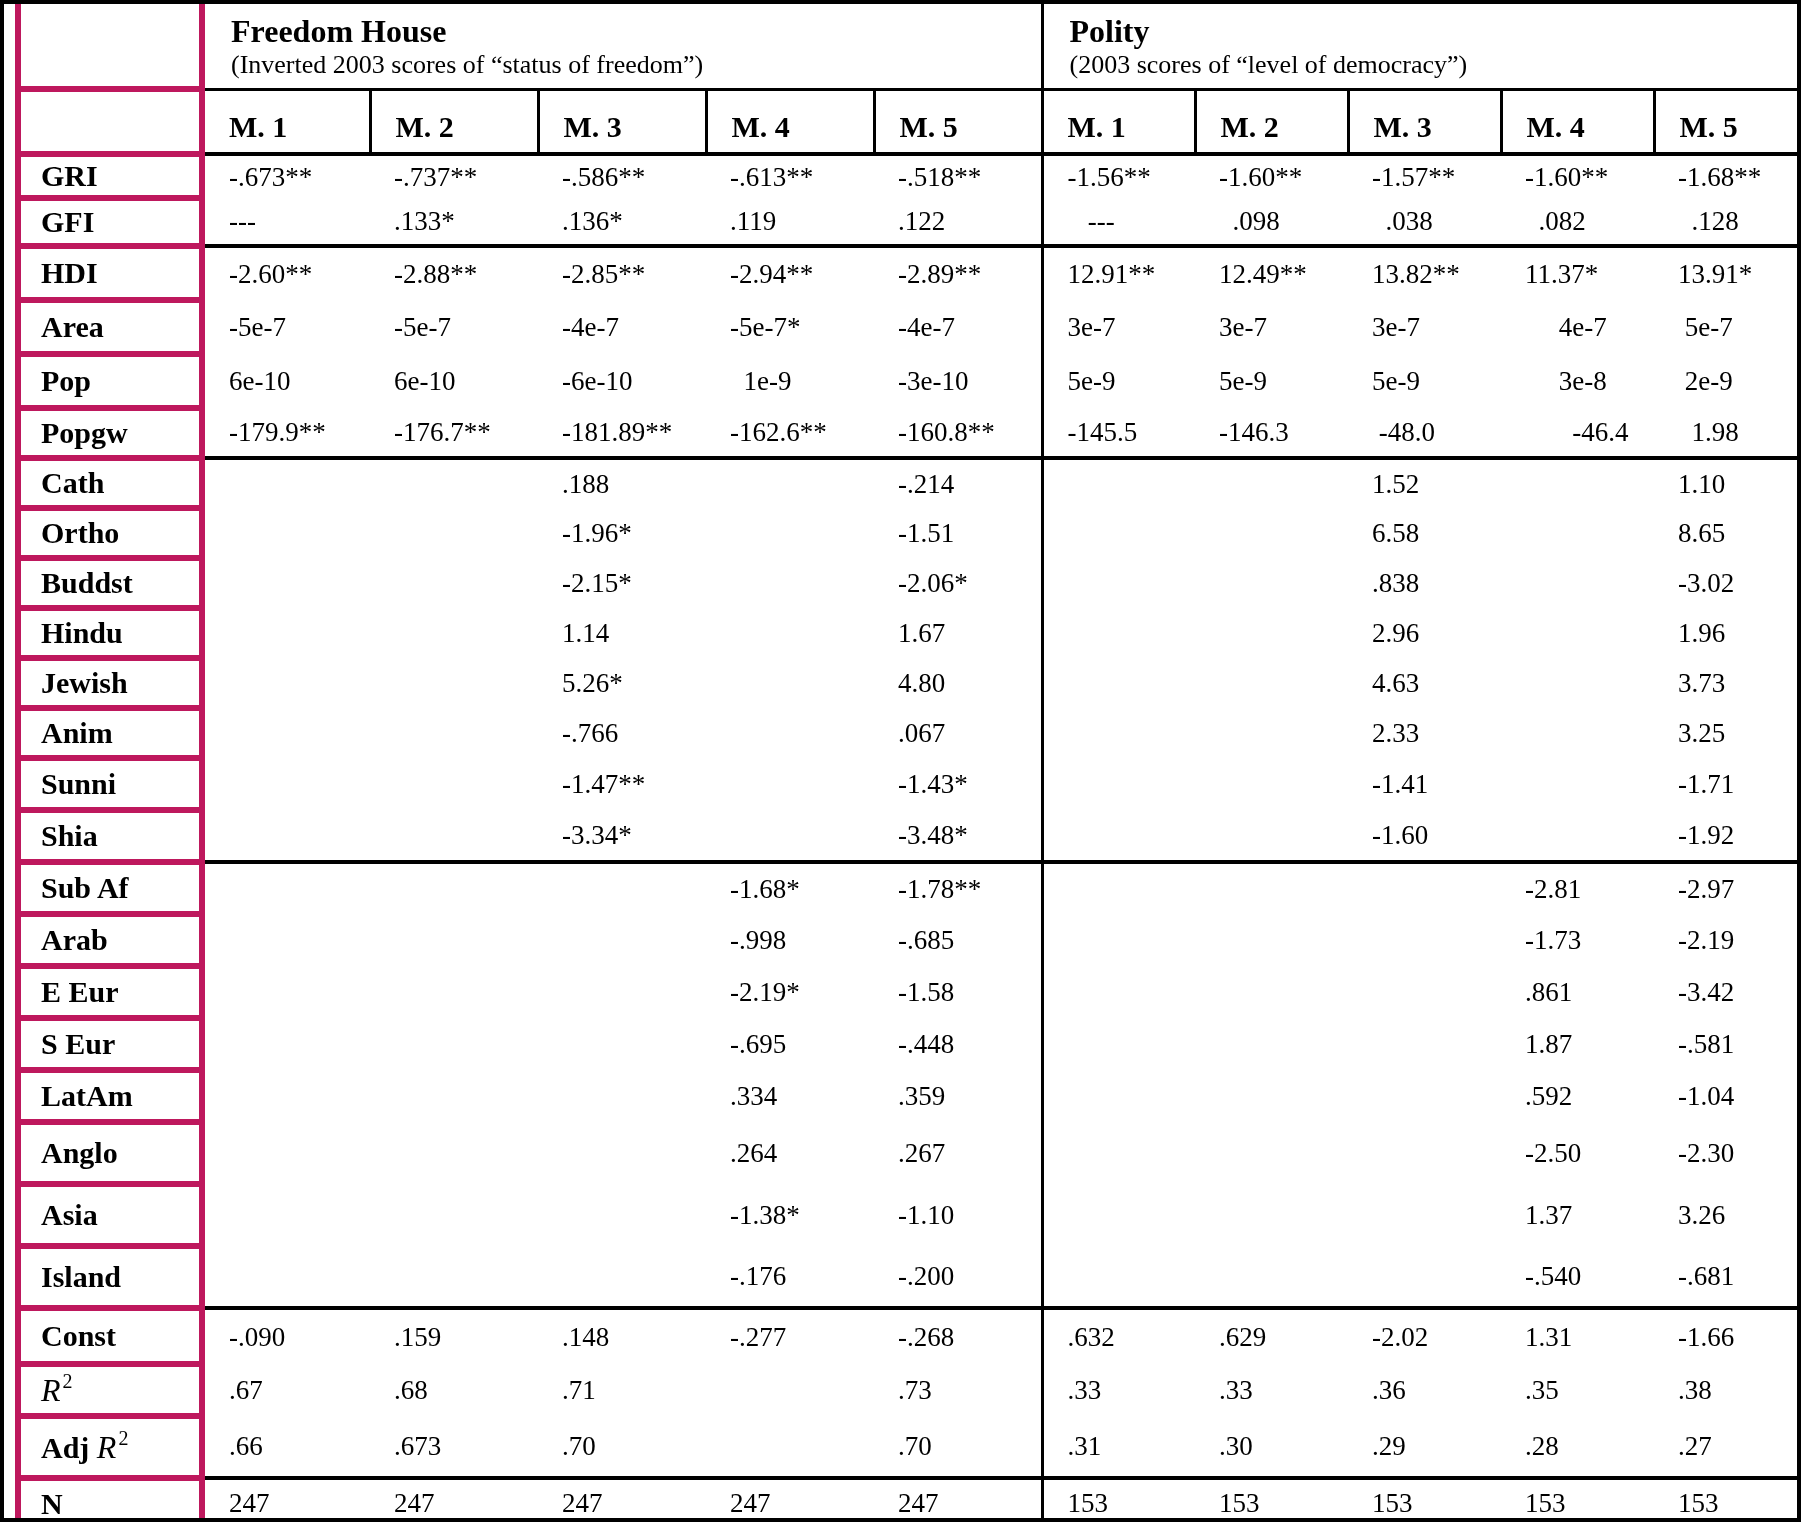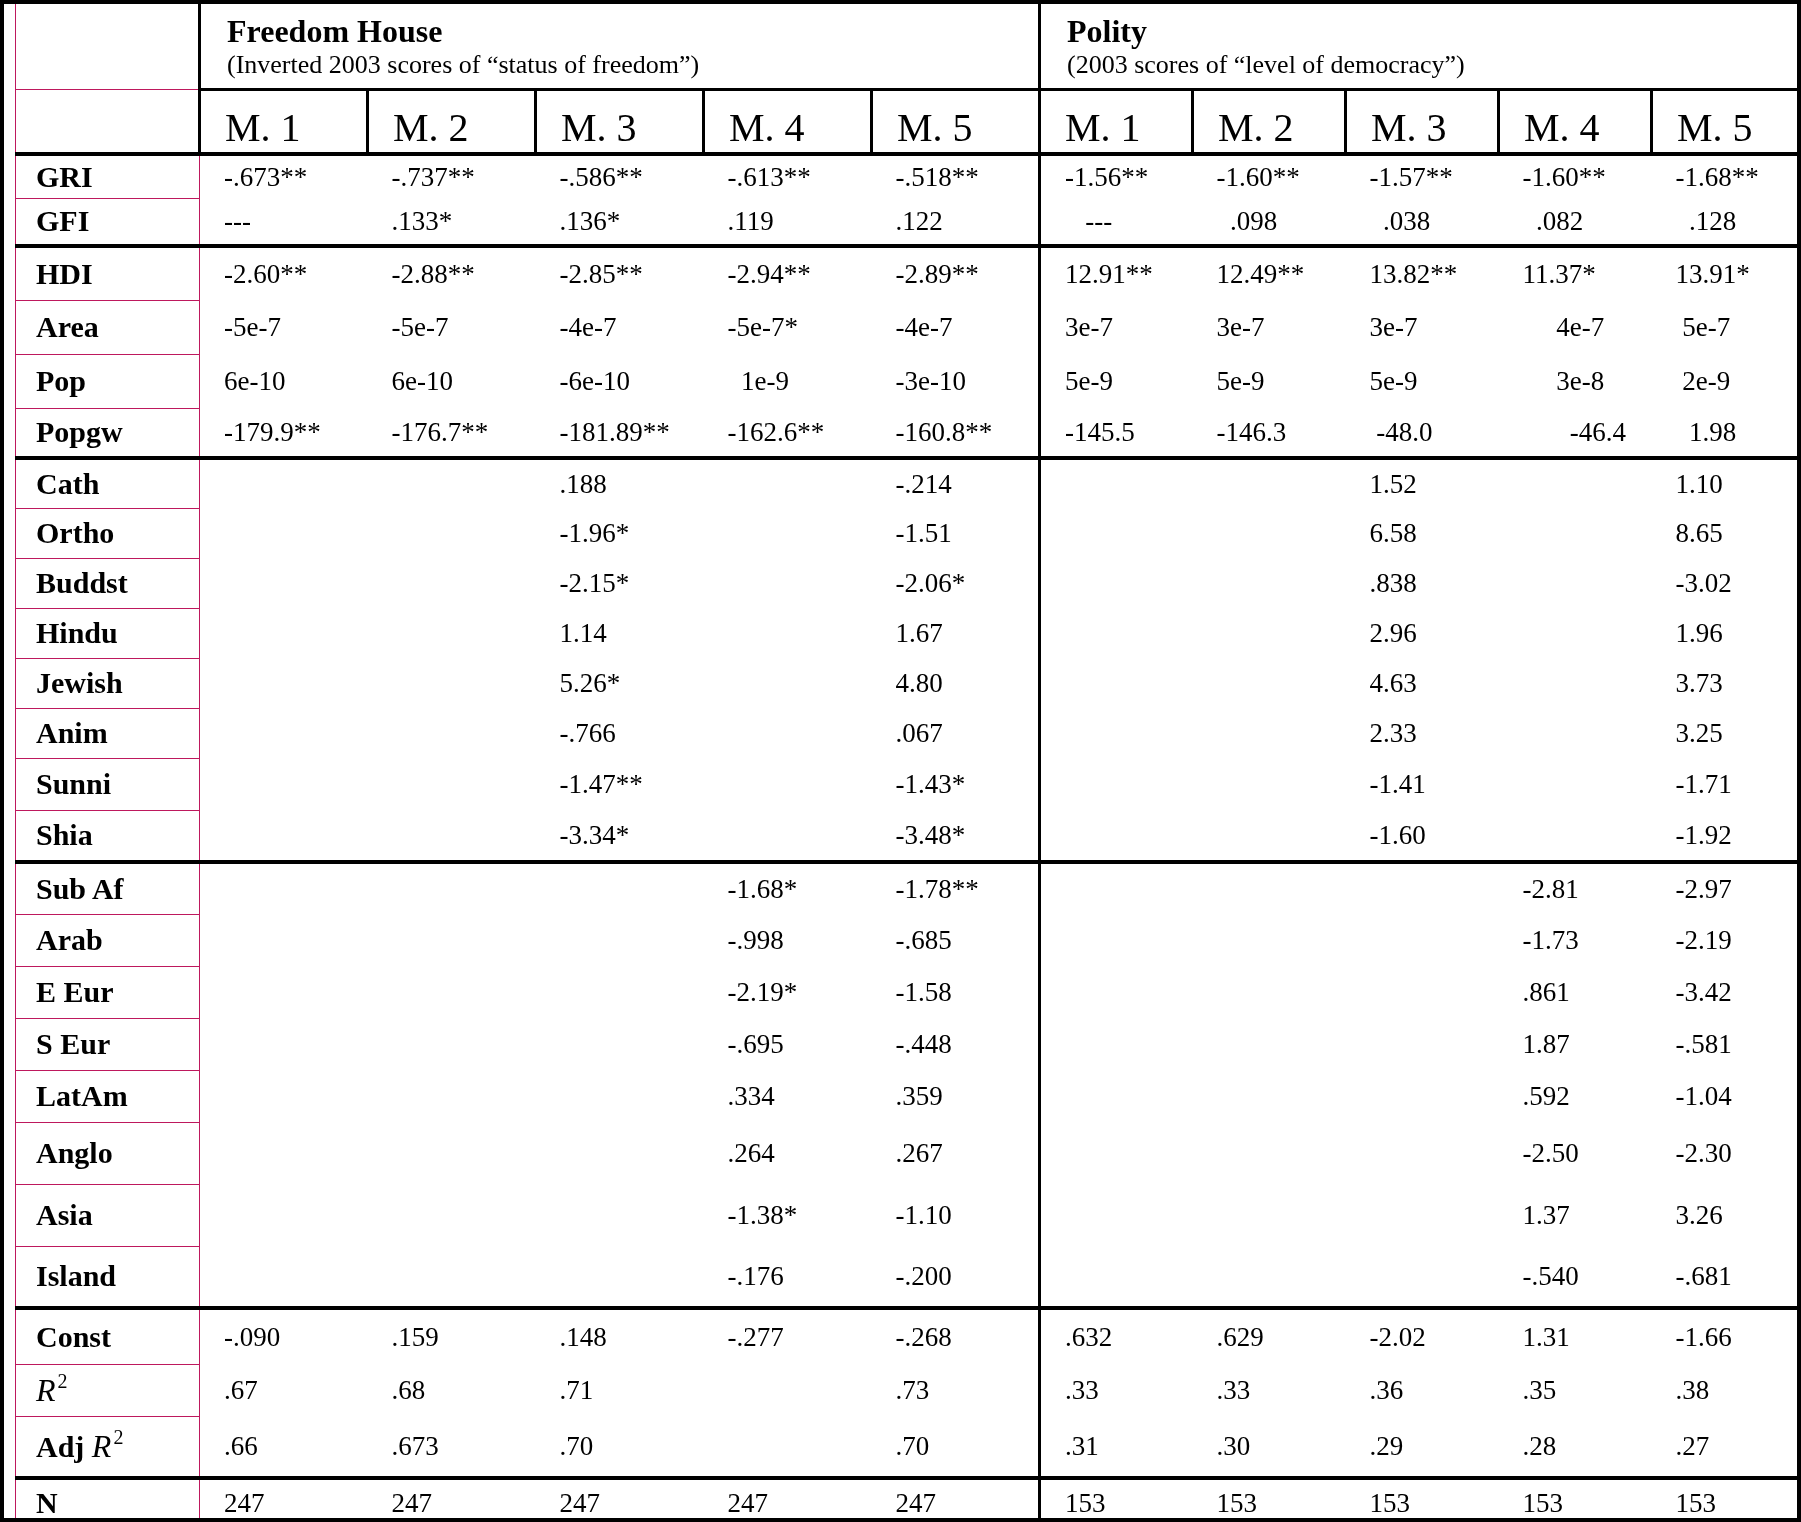--- a/index.html
+++ b/index.html
@@ -19,21 +19,21 @@
     margin-left:11px;
     width:1789px;
   }
   td{
     box-sizing:border-box;
     vertical-align:middle;
     overflow:hidden;
   }
   
   td.lbl{
-    border:1px solid #be185d;
+    border:6px solid #be185d;
     font-weight:bold;
     font-size:30px;
     padding:0 4px 0 20px;
   }
   td.lbl i{font-style:italic;font-weight:normal;font-size:32px;}
   td.lbl sup{font-weight:normal;font-size:20px;position:relative;top:-2px;left:2px;}
   
   td.val{
     border:none;
     font-size:27px;
@@ -46,22 +46,22 @@
   td.title-cell{
     border:3px solid #000;
     padding:4px 4px 2px 26px;
     vertical-align:middle;
     margin-top:31px;
   }
   td.title-cell .sec-title{font-weight:bold;font-size:32px;line-height:1.15;}
   td.title-cell .sec-sub{font-size:26px;line-height:1.15;}
   td.mhead{
     border:3px solid #000;
-    font-weight:normal;
-    font-size:40px;
+    font-weight:bold;
+    font-size:30px;
     padding:12px 2px 0 24px;
   }
   
   tr.sect-end>td{border-bottom:4px solid #000;}
   
   thead tr:first-child>td{border-top:none;}
   tbody tr:last-child>td{border-bottom:none !important;}
   tr>td:last-child{border-right:none;}
 </style>
 </head>

